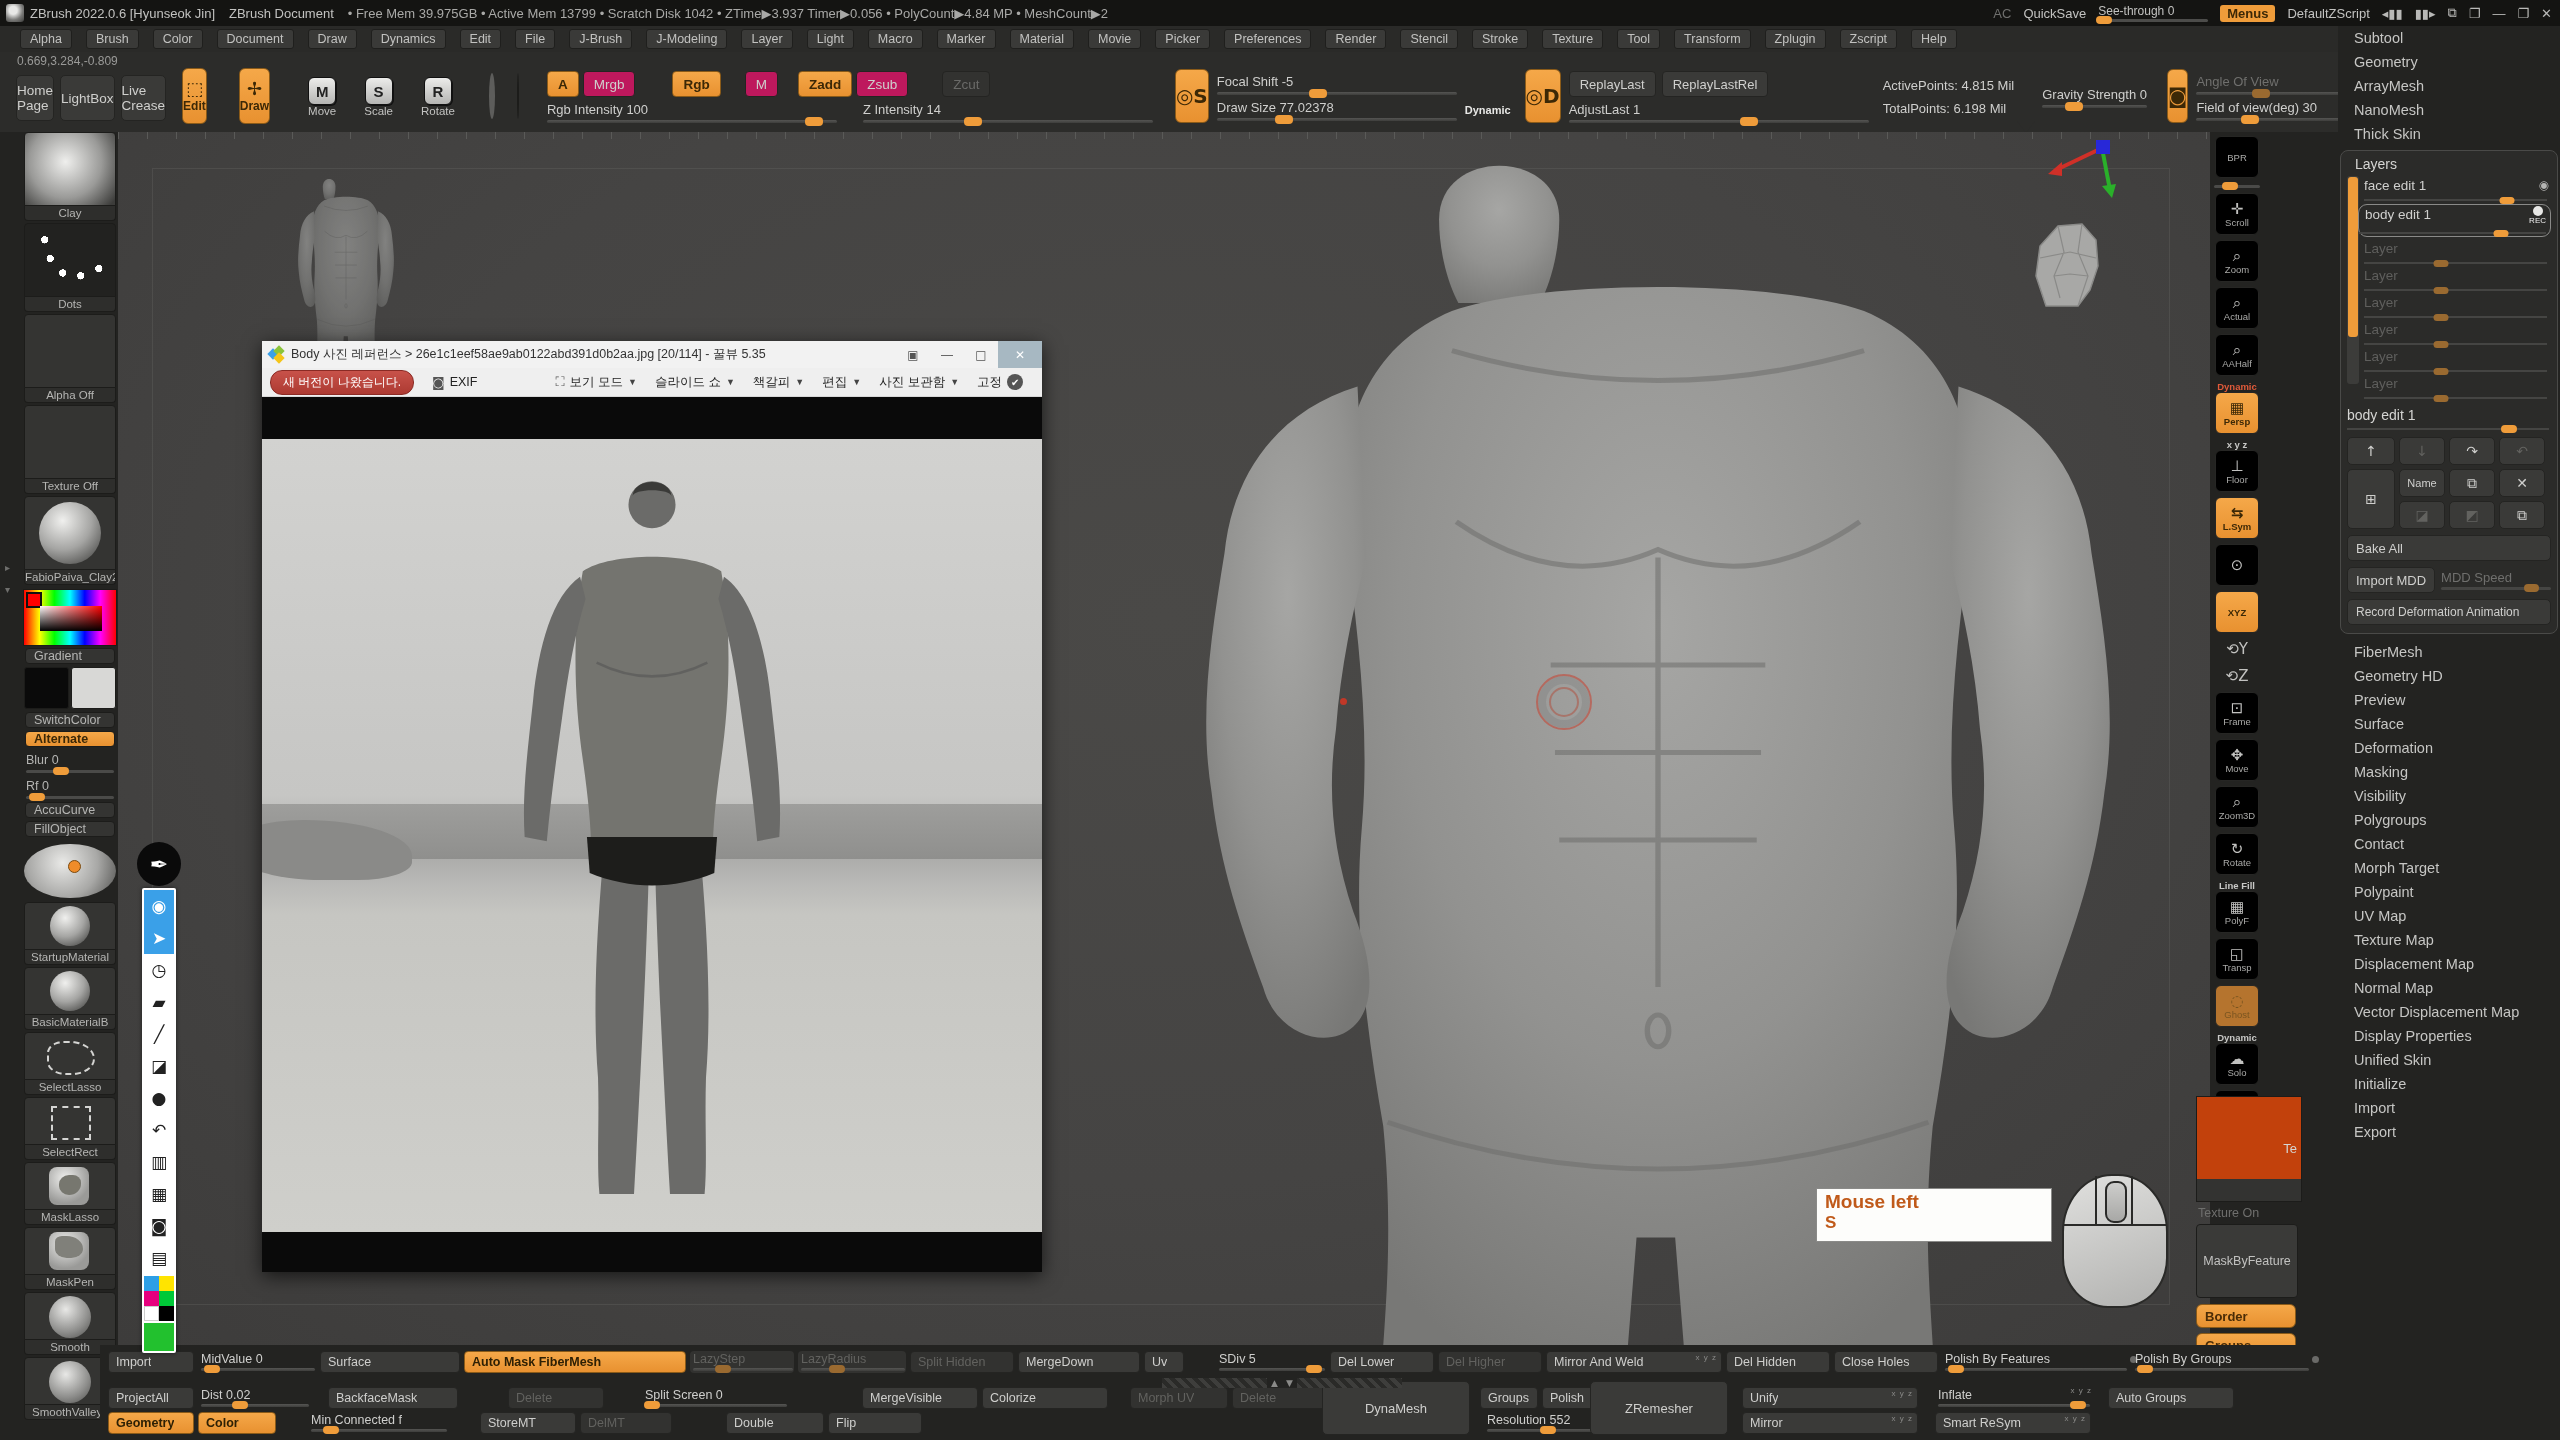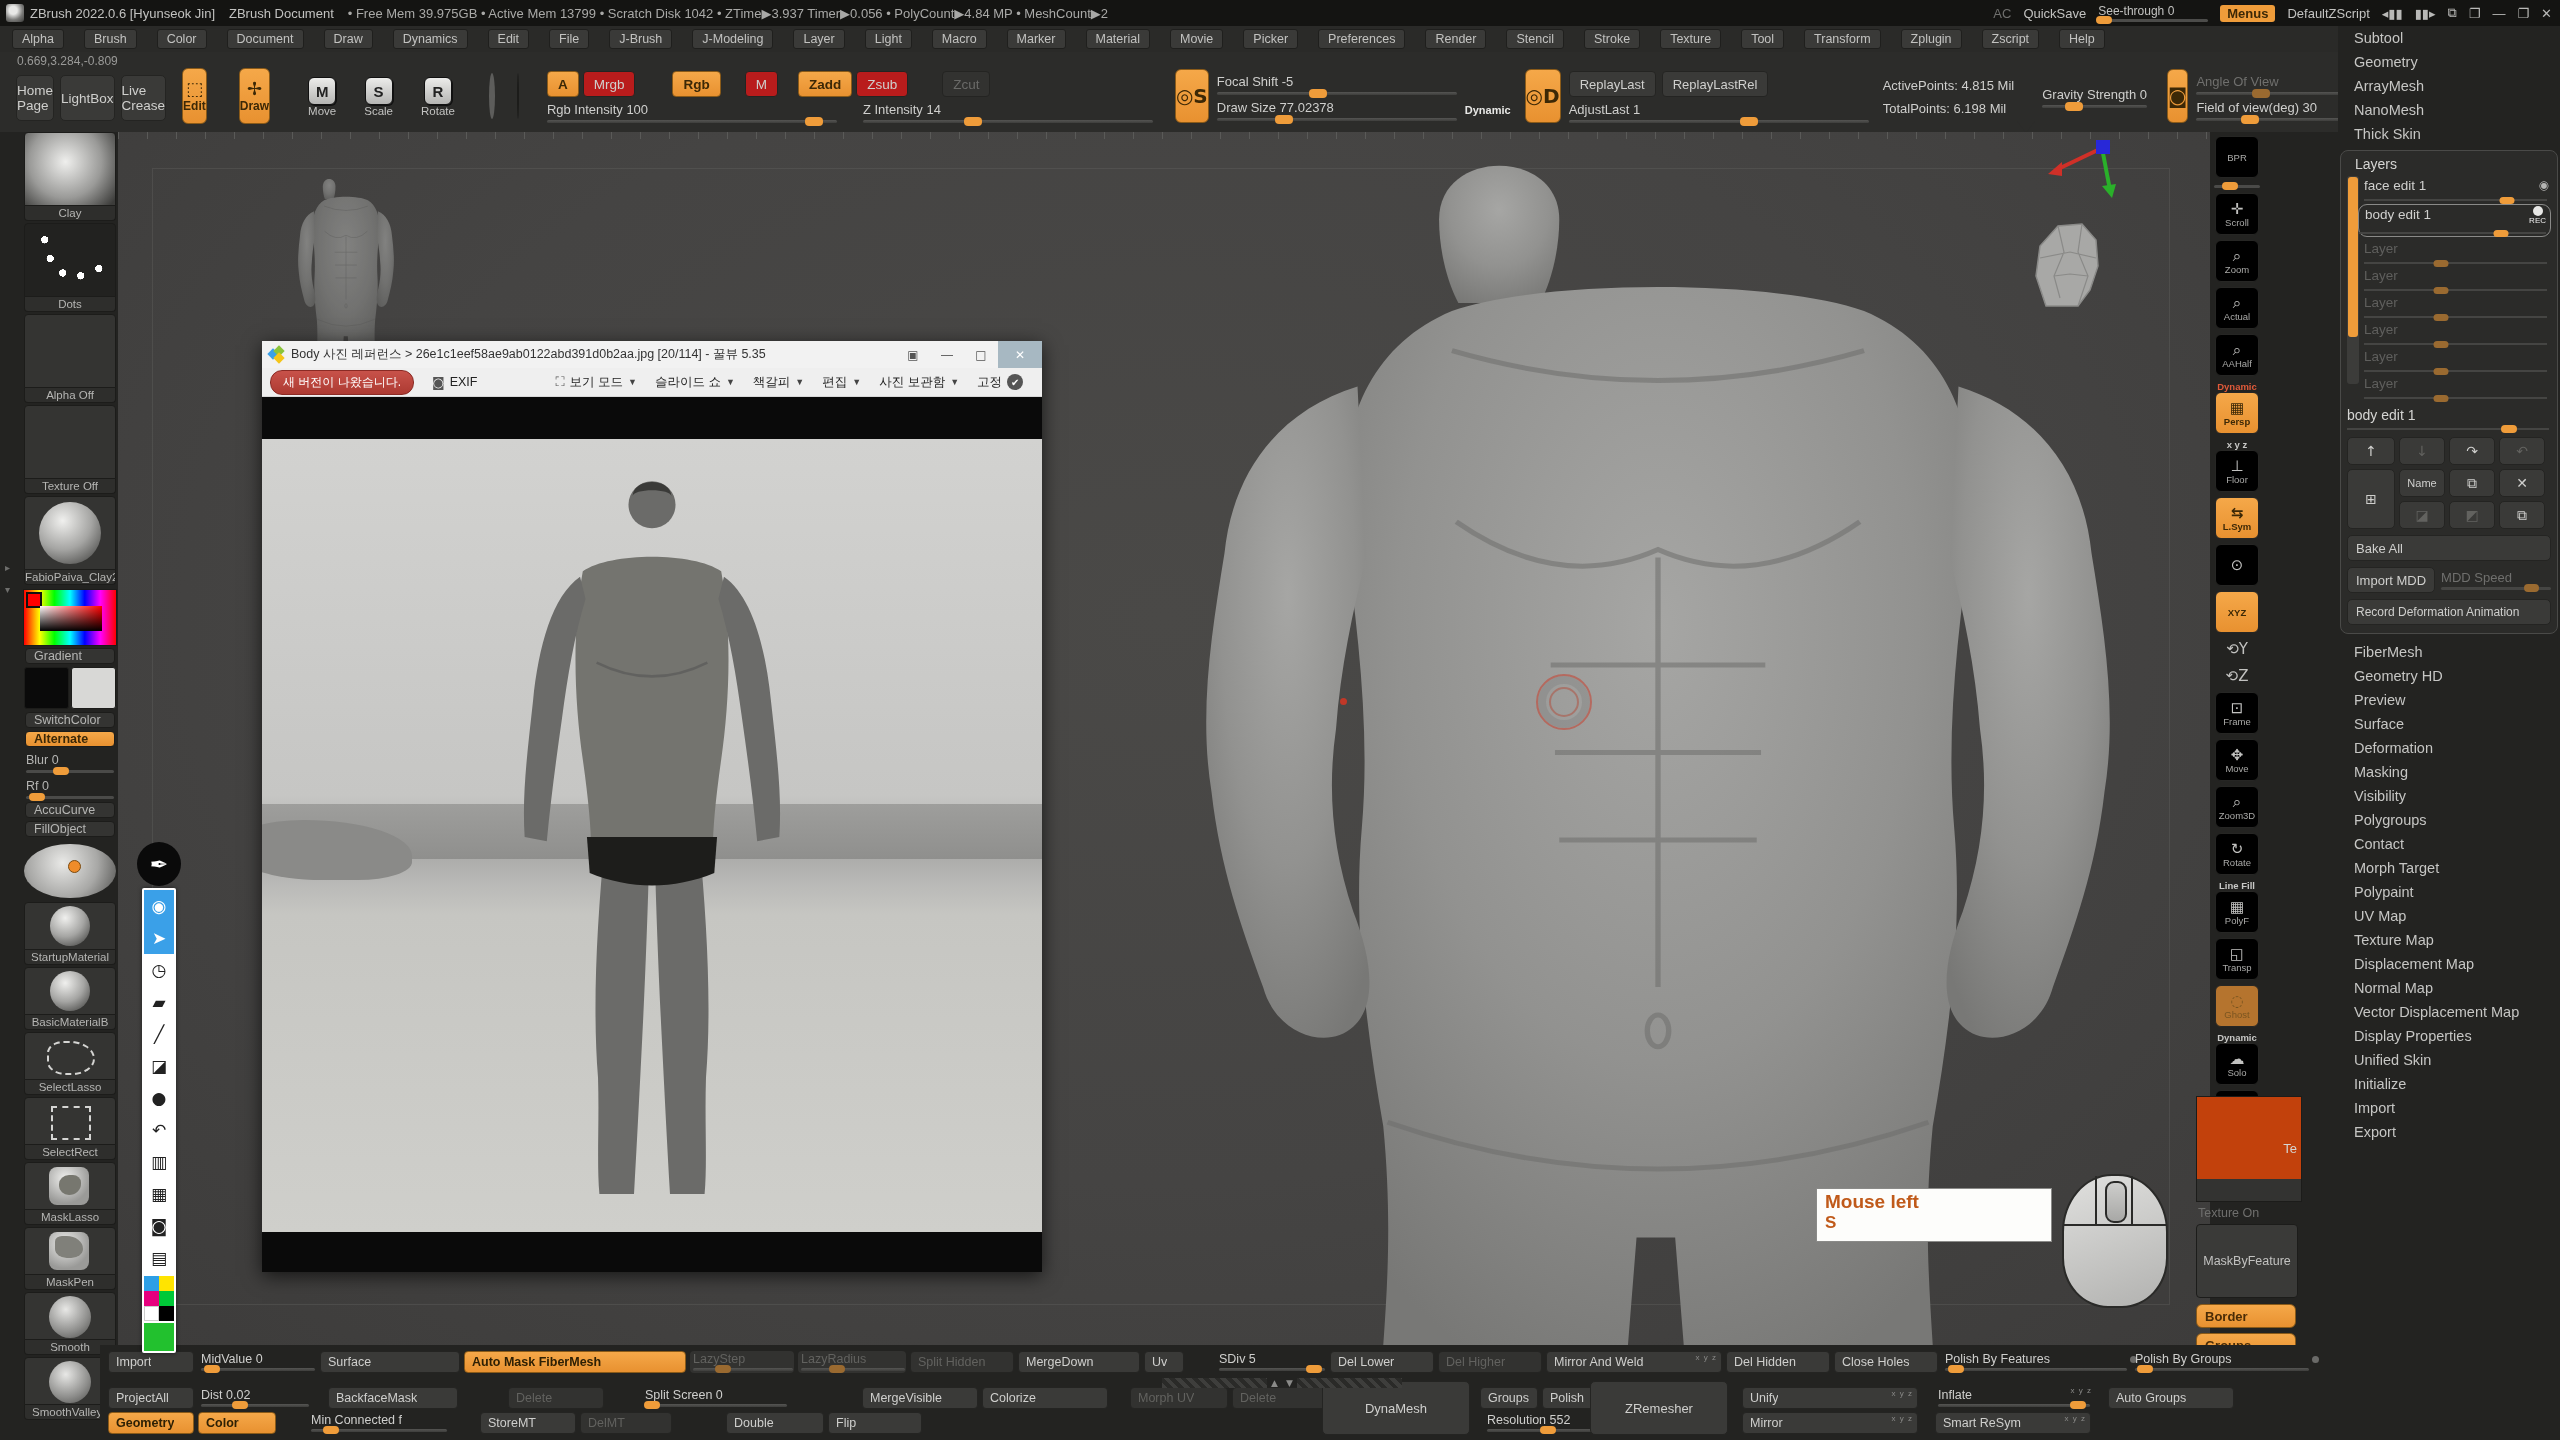--- a/index.html
+++ b/index.html
@@ -18,21 +18,21 @@
   #titlebar .dim{color:#6f6f6d;}
   .menus-btn{background:#ef9c3a;color:#3c2806;padding:1px 7px;border-radius:3px;font-weight:bold;}
   .tslider{display:flex;flex-direction:column;width:110px;}
   .tslider .lab{font-size:12px;color:#c2c2c0;}
   .tslider .tr{height:3px;background:#4c4c4a;border-radius:2px;position:relative;margin-top:1px;}
   .tslider .tr i{position:absolute;top:-3px;left:var(--knob,5%);width:16px;height:8px;background:#ef9c3a;border-radius:4px;transform:translateX(-50%);}
   .winglyph{color:#b9b9b7;font-size:13px;}
 
   
   #menubar{position:absolute;left:0;top:26px;width:2338px;height:26px;background:#2a2a28;
-           display:flex;align-items:center;padding-left:12px;gap:20px;}
+           display:flex;align-items:center;padding-left:20px;gap:14px;}
   .menu-item{background:#3a3a38;border:1px solid #1f1f1d;border-radius:3px;color:#c2c2c0;
              font-size:12.5px;padding:2px 9px;white-space:nowrap;}
 
   
   #topshelf{position:absolute;left:0;top:52px;width:2338px;height:80px;background:#2c2c2a;
             display:flex;align-items:center;padding-left:16px;box-sizing:border-box;}
   #coords{position:absolute;left:17px;top:2px;font-size:12px;color:#9a9a98;}
   .shbtn{background:#3a3a38;border:1px solid #242422;border-radius:5px;color:#cfcfcd;
          font-size:13.5px;display:flex;align-items:center;justify-content:center;height:44px;}
   .bigbtn{width:92px;margin-right:6px;margin-top:12px;}
@@ -44,21 +44,21 @@
   .mvgrp{display:flex;flex-direction:column;align-items:center;margin:10px 14px 0 14px;font-size:11.5px;color:#c2c2c0;}
   .mvgrp .sq{width:26px;height:26px;border-radius:6px;background:linear-gradient(#ececea,#b5b5b3);
              color:#222;font-weight:bold;font-size:15px;display:flex;align-items:center;justify-content:center;
              border:1px solid #111;box-shadow:1px 1px 0 #111;}
   .ghostc{width:40px;height:40px;border-radius:50%;border:3px solid #5d5d5b;margin:8px 16px 0 20px;}
   .matsphere{width:44px;height:44px;border-radius:50%;margin:8px 14px 0 6px;
              background:radial-gradient(circle at 38% 32%,#f2f2f0,#b1b1af 45%,#4e4e4c 90%);border:1px solid #1c1c1a;}
   .chipcol{display:flex;flex-direction:column;margin-left:14px;margin-top:10px;}
   .chiprow{display:flex;align-items:center;gap:4px;}
   .chip{height:24px;padding:0 10px;display:flex;align-items:center;justify-content:center;
-        background:#b91c1c;border:1px solid #242422;border-radius:4px;font-size:13.5px;color:#cfcfcd;}
+        background:#be185d;border:1px solid #242422;border-radius:4px;font-size:13.5px;color:#cfcfcd;}
   .chip.on{background:linear-gradient(#f5a849,#e89130);color:#3c2806;font-weight:bold;border-color:#8a5a18;}
   .chip.dis{color:#6a6a68;background:#323230;}
   .slrow{display:flex;gap:26px;margin-top:5px;}
   .shsl{display:flex;flex-direction:column;}
   .shsl .lab{font-size:13px;color:#cfcfcd;white-space:nowrap;}
   .shsl.dis .lab{color:#6f6f6d;}
   .shsl .tr{height:3px;background:linear-gradient(#555553,#3e3e3c);border-radius:2px;position:relative;margin-top:3px;}
   .shsl .tr i{position:absolute;top:-3px;left:var(--knob,30%);width:18px;height:9px;background:#ef9c3a;
               border-radius:4px;transform:translateX(-50%);}
   .shsl.dis .tr i{background:#9a6a30;}

